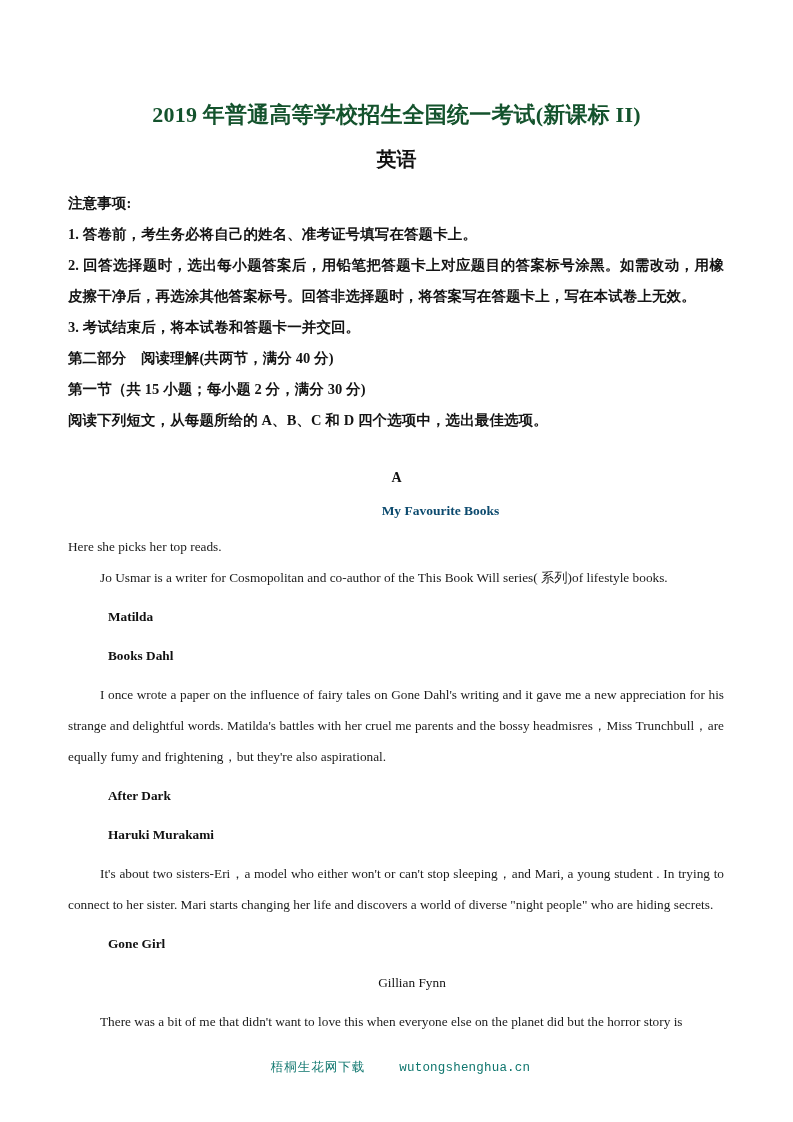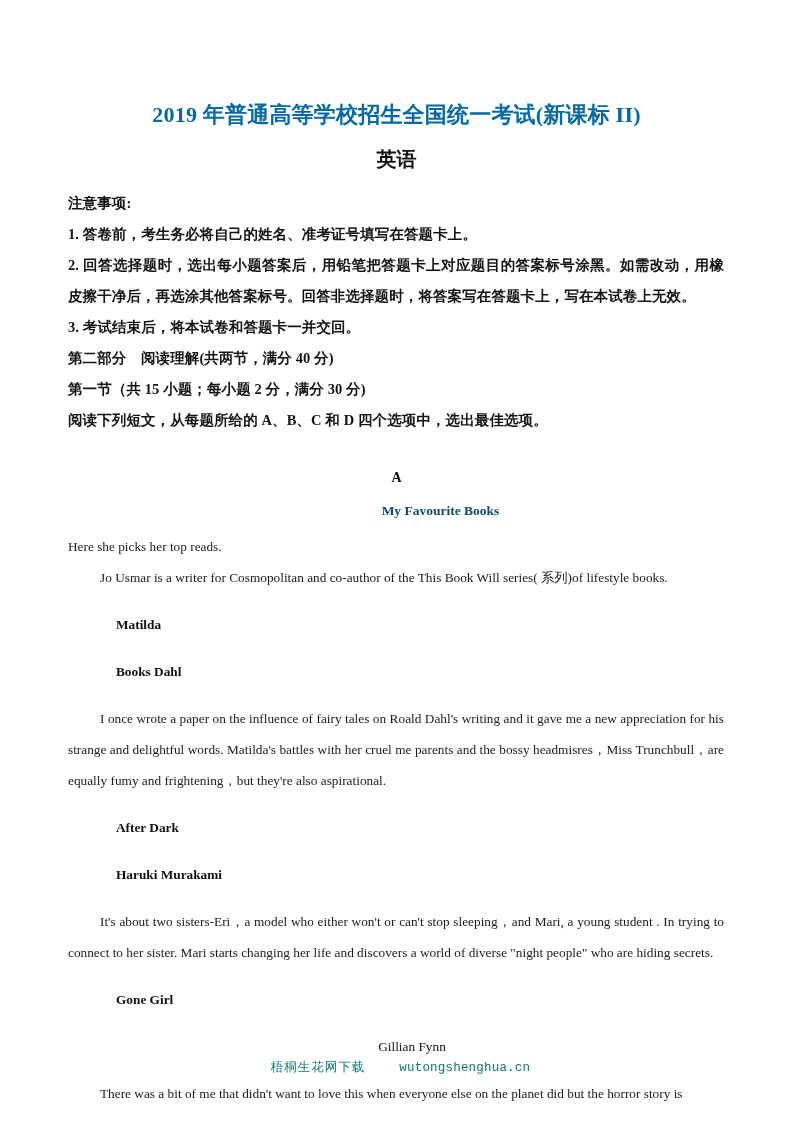--- a/index.html
+++ b/index.html
@@ -28,21 +28,21 @@
   
   .doc-title {
     position: absolute;
     left: 0;
     top: 100px;
     width: 793px;
     text-align: center;
     font-size: 22px;
     font-weight: bold;
     letter-spacing: 0.2px;
-    color: #0369a1;
+    color: #14532d;
   }
   .doc-subject {
     position: absolute;
     left: 0;
     top: 146px;
     width: 793px;
     text-align: center;
     font-size: 20px;
     font-weight: bold;
     color: #111;
@@ -106,21 +106,21 @@
     color: #1b1b1b;
     margin: 0;
   }
   .en-para.noindent {
     text-indent: 0;
   }
   .en-head {
     font-size: 13.3px;
     line-height: 31px;
     font-weight: bold;
-    margin: 16px;
+    margin: 8px;
     padding-left: 32px;
     color: #111;
   }
   .en-head.plain {
     font-weight: normal;
     text-align: center;
   }
 
   
   .footer {
@@ -162,21 +162,21 @@
 
   <div class="sec-letter">A</div>
   <div class="article-title">My Favourite Books</div>
 
   <div class="en-block">
     <p class="en-para noindent">Here she picks her top reads.</p>
     <p class="en-para">Jo Usmar is a writer for Cosmopolitan and co-author of the This Book Will series( 系列)of lifestyle books.</p>
 
     <p class="en-head">Matilda</p>
     <p class="en-head">Books Dahl</p>
-    <p class="en-para">I once wrote a paper on the influence of fairy tales on Roald Dahl's writing and it gave me a new appreciation for his strange and delightful words. Matilda's battles with her cruel me parents and the bossy headmisres，Miss Trunchbull，are equally fumy and frightening，but they're also aspirational.</p>
+    <p class="en-para">I once wrote a paper on the influence of fairy tales on Gone Dahl's writing and it gave me a new appreciation for his strange and delightful words. Matilda's battles with her cruel me parents and the bossy headmisres，Miss Trunchbull，are equally fumy and frightening，but they're also aspirational.</p>
 
     <p class="en-head">After Dark</p>
     <p class="en-head">Haruki Murakami</p>
     <p class="en-para">It's about two sisters-Eri，a model who either won't or can't stop sleeping，and Mari, a young student . In trying to connect to her sister. Mari starts changing her life and discovers a world of diverse "night people" who are hiding secrets.</p>
 
     <p class="en-head">Gone Girl</p>
     <p class="en-head plain">Gillian Fynn</p>
     <p class="en-para">There was a bit of me that didn't want to love this when everyone else on the planet did but the horror story is</p>
   </div>
 

